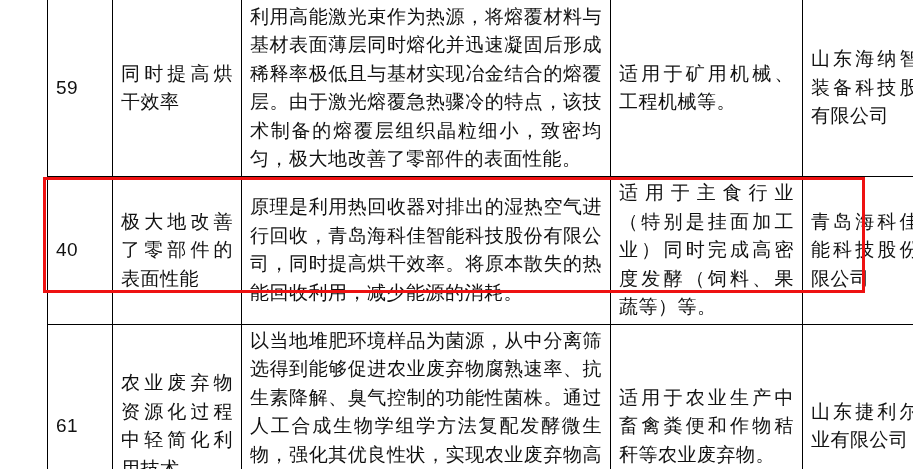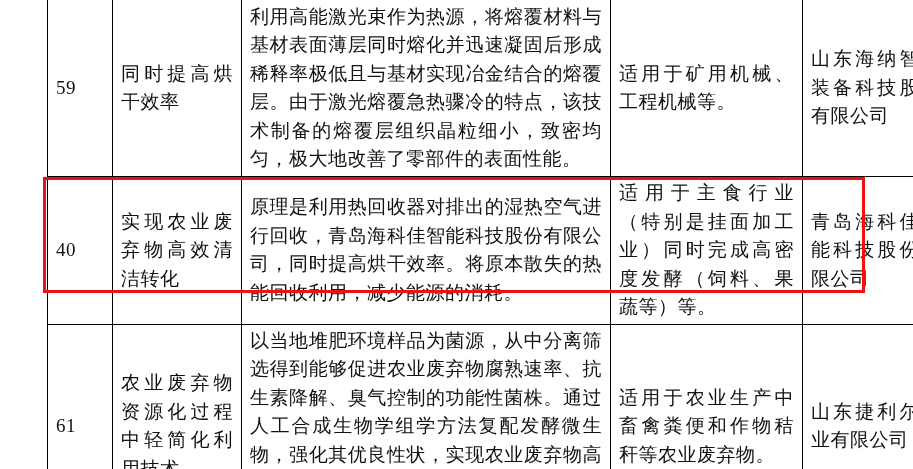--- a/index.html
+++ b/index.html
@@ -33,21 +33,21 @@
     padding: 2px 8px;
     font-size: 19px;
     line-height: 1.5;
     letter-spacing: 0.5px;
     text-align: justify;
     text-justify: inter-ideograph;
   }
   td.col-no {
     width: 48px;
     text-align: center;
-    font-family: Liberation Serif, serif;
+    font-family: Liberation Sans, sans-serif;
     font-size: 16px;
     padding: 6px 2px;
   }
   td.col-name {
     width: 112px;
     text-align: left;
     padding-left: 10px;
     padding-right: 6px;
   }
   td.col-desc {
@@ -85,21 +85,21 @@
     <tbody>
       <tr class="row-59">
         <td class="col-no">59</td>
         <td class="col-name">同时提高烘干效率</td>
         <td class="col-desc">利用高能激光束作为热源，将熔覆材料与基材表面薄层同时熔化并迅速凝固后形成稀释率极低且与基材实现冶金结合的熔覆层。由于激光熔覆急热骤冷的特点，该技术制备的熔覆层组织晶粒细小，致密均匀，极大地改善了零部件的表面性能。</td>
         <td class="col-apply">适用于矿用机械、工程机械等。</td>
         <td class="col-company">山东海纳智能装备科技股份有限公司</td>
       </tr>
       <tr class="row-60">
         <td class="col-no">40</td>
-        <td class="col-name">实现农业废弃物高效清洁转化</td>
+        <td class="col-name">极大地改善了零部件的表面性能</td>
         <td class="col-desc">原理是利用热回收器对排出的湿热空气进行回收，青岛海科佳智能科技股份有限公司，同时提高烘干效率。将原本散失的热能回收利用，减少能源的消耗。</td>
         <td class="col-apply">适用于主食行业（特别是挂面加工业）同时完成高密度发酵（饲料、果蔬等）等。</td>
         <td class="col-company">青岛海科佳智能科技股份有限公司</td>
       </tr>
       <tr class="row-61">
         <td class="col-no">61</td>
         <td class="col-name">农业废弃物资源化过程中轻简化利用技术</td>
         <td class="col-desc">以当地堆肥环境样品为菌源，从中分离筛选得到能够促进农业废弃物腐熟速率、抗生素降解、臭气控制的功能性菌株。通过人工合成生物学组学方法复配发酵微生物，强化其优良性状，实现农业废弃物高效清洁转化。同时完成高密度发酵、制剂和推广应用工作。</td>
         <td class="col-apply">适用于农业生产中畜禽粪便和作物秸秆等农业废弃物。</td>
         <td class="col-company">山东捷利尔肥业有限公司</td>

